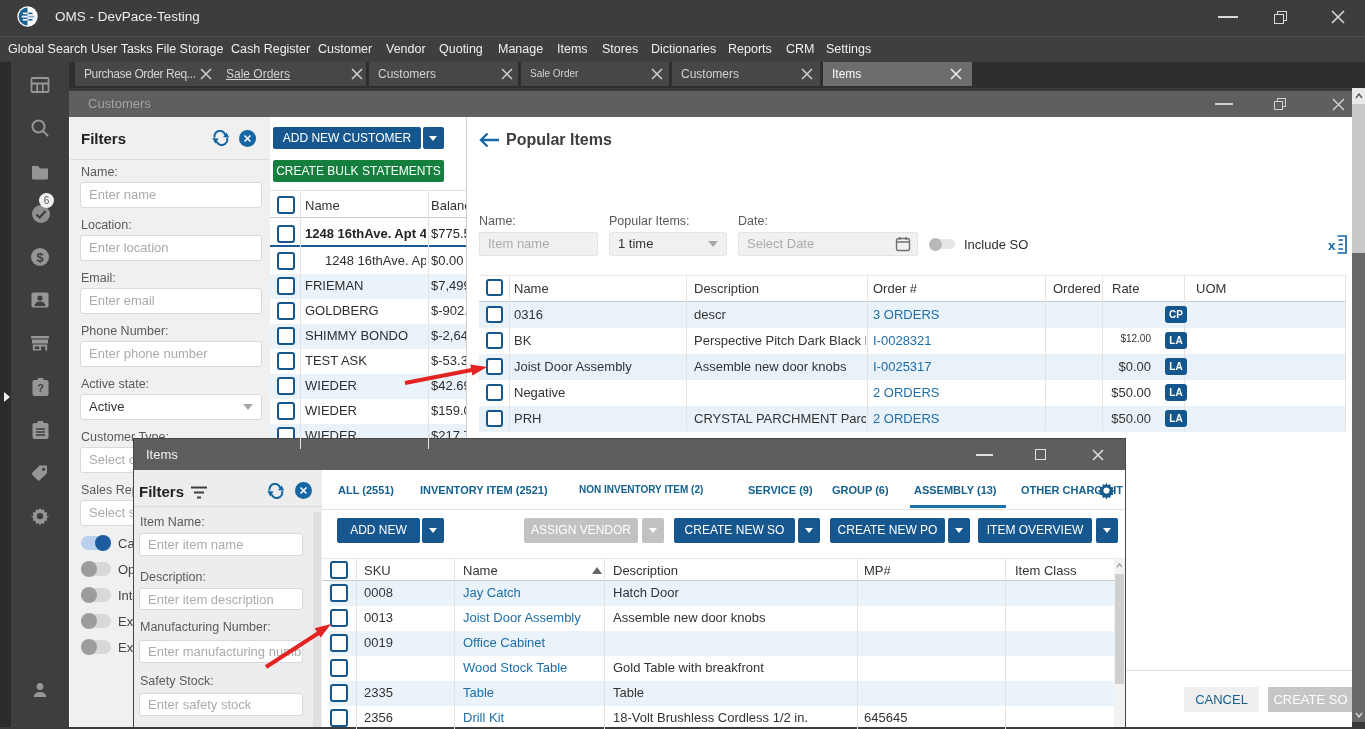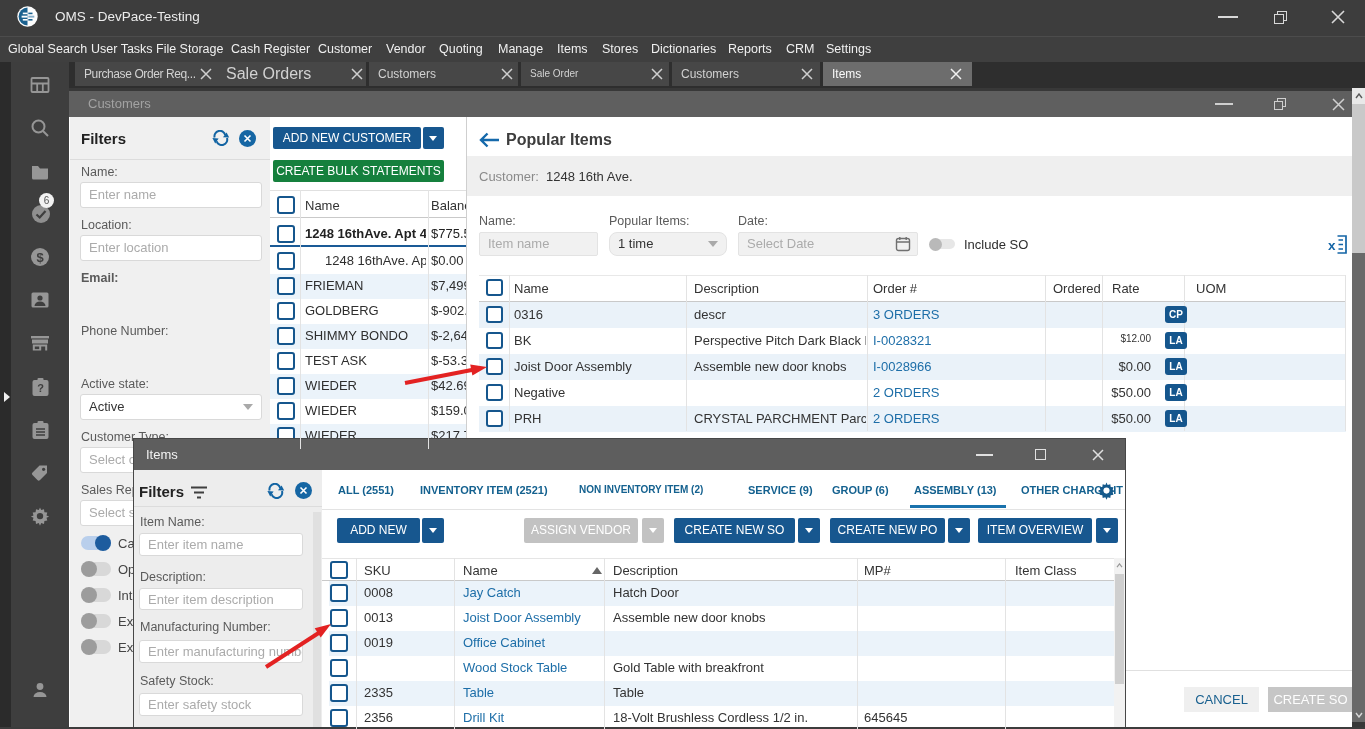--- a/index.html
+++ b/index.html
@@ -56,21 +56,21 @@
   <div class="abs" style="top:5px;left:557px; font-size:12.5px;color:#f0f0f0;">Items</div>
   <div class="abs" style="top:5px;left:602px; font-size:12.5px;color:#f0f0f0;">Stores</div>
   <div class="abs" style="top:5px;left:651px; font-size:12.5px;color:#f0f0f0;">Dictionaries</div>
   <div class="abs" style="top:5px;left:728px; font-size:12.5px;color:#f0f0f0;">Reports</div>
   <div class="abs" style="top:5px;left:786px; font-size:12.5px;color:#f0f0f0;">CRM</div>
   <div class="abs" style="top:5px;left:826px; font-size:12.5px;color:#f0f0f0;">Settings</div>
 </div>
 
 <div class="abs" style="left:0;top:62px;width:1365px;height:26px;background:#2e2e2e;"></div>
 <div class="abs" style="left:75px; top:62px;width:168px;height:24px;background:#474747;color:#d2d2d2;font-size:12px;line-height:24px;padding-left:9px;letter-spacing:-0.4px;">Purchase Order Req...</div>
-<div class="abs" style="left:217px;top:62px;width:149px;height:24px;background:#474747;color:#d2d2d2;font-size:16px;line-height:24px;padding-left:9px;">Sale Orders</div>
+<div class="abs" style="left:217px;top:62px;width:149px;height:24px;background:#474747;color:#d2d2d2;font-size:12px;line-height:24px;padding-left:9px;text-decoration:underline;">Sale Orders</div>
 <div class="abs" style="left:369px;top:62px;width:149px;height:24px;background:#474747;color:#d2d2d2;font-size:12px;line-height:24px;padding-left:9px;">Customers</div>
 <div class="abs" style="left:521px;top:62px;width:148px;height:24px;background:#474747;color:#d2d2d2;font-size:10px;line-height:24px;padding-left:9px;">Sale Order</div>
 <div class="abs" style="left:672px;top:62px;width:148px;height:24px;background:#474747;color:#d2d2d2;font-size:12px;line-height:24px;padding-left:9px;">Customers</div>
 <div class="abs" style="left:823px;top:62px;width:149px;height:24px;background:#6d6d6d;color:#fafafa;font-size:12px;line-height:24px;padding-left:9px;">Items</div>
 <svg class="abs" style="left:200px;top:68px;" width="12" height="12" viewBox="0 0 12 12">
     <path d="M1 1 L11 11 M11 1 L1 11" stroke="#cfcfcf" stroke-width="1.5"></path>
   </svg>
 <svg class="abs" style="left:351px;top:68px;" width="12" height="12" viewBox="0 0 12 12">
     <path d="M1 1 L11 11 M11 1 L1 11" stroke="#cfcfcf" stroke-width="1.5"></path>
   </svg>
@@ -185,22 +185,24 @@
       </svg>
     <svg class="abs" style="left:169px;top:13px;" width="17" height="17" viewBox="0 0 17 17">
         <circle cx="8.5" cy="8.5" r="8.5" fill="#1566a4"></circle>
         <path d="M5.5 5.5 L11.5 11.5 M11.5 5.5 L5.5 11.5" stroke="#fff" stroke-width="1.6"></path>
       </svg>
     <div class="hline" style="left:0;top:42px;width:200px;background:#dcdcdc;"></div>
     <div class="lbl" style="left:11px;top:48px;">Name:</div>
     <div class="inp" style="left:10px;top:65px;width:182px;height:26px;">Enter name</div>
     <div class="lbl" style="left:11px;top:101px;">Location:</div>
     <div class="inp" style="left:10px;top:118px;width:182px;height:26px;">Enter location</div>
-    <div class="lbl" style="left:11px;top:154px;font-weight:bold;">Email:</div>
+    <div class="lbl" style="left:11px;top:154px;">Email:</div>
+    <div class="inp" style="left:10px;top:171px;width:182px;height:26px;">Enter email</div>
     <div class="lbl" style="left:11px;top:207px;">Phone Number:</div>
+    <div class="inp" style="left:10px;top:224px;width:182px;height:26px;">Enter phone number</div>
     <div class="lbl" style="left:11px;top:260px;">Active state:</div>
     <div class="inp" style="left:10px;top:277px;width:182px;height:26px;color:#333;">Active</div>
     <div class="caret-g" style="left:173px;top:287px;"></div>
     <div class="lbl" style="left:11px;top:313px;">Customer Type:</div>
     <div class="inp" style="left:10px;top:330px;width:182px;height:26px;">Select customer type</div>
     <div class="lbl" style="left:11px;top:366px;">Sales Rep:</div>
     <div class="inp" style="left:10px;top:383px;width:182px;height:26px;">Select sales rep</div>
     <div class="toggle" style="left:11px;top:419px;width:30px;height:14px;background:#b9cfec;"></div>
     <div class="knob" style="left:25px;top:418px;width:16px;height:16px;background:#1d5c9e;"></div>
     <div class="abs" style="left:48px;top:419px;font-size:13px;color:#444;">Cash customer</div>
@@ -277,29 +279,25 @@
       <div class="abs" style="left:161px;top:4px;font-size:13px;color:#2e2e2e;">$217.7</div>
     </div>
   </div>
 </div>
 
 <div class="abs" style="left:466px;top:117px;width:886px;height:612px;background:#fff;border-left:1px solid #cfcfcf;" id="popular">
   <svg class="abs" style="left:11px;top:15px;" width="22" height="16" viewBox="0 0 22 16">
       <path d="M21 8 H3 M9.5 1.5 L3 8 L9.5 14.5" stroke="#1569ab" stroke-width="2.4" fill="none"></path>
     </svg>
   <div class="abs" style="left:39px;top:14px;font-size:16px;font-weight:bold;color:#3d3d3d;">Popular Items</div>
-  <div class="abs" style="left:0;top:39px;width:885px;height:40px;background:#efefef;">
-    <div class="abs" style="left:12px;top:13px;font-size:13px;color:#8a8a8a;">Customer:</div>
-    <div class="abs" style="left:79px;top:13px;font-size:13px;color:#333;">1248 16th Ave.</div>
-  </div>
   <div class="lbl" style="left:12px;top:97px;">Name:</div>
   <div class="lbl" style="left:142px;top:97px;">Popular Items:</div>
   <div class="lbl" style="left:271px;top:97px;">Date:</div>
   <div class="inp" style="left:12px;top:115px;width:119px;height:24px;line-height:22px;background:#f1f1f1;border-color:#e3e3e3;border-radius:2px;">Item name</div>
-  <div class="inp" style="left:142px;top:115px;width:118px;height:24px;line-height:22px;background:#f1f1f1;border-color:#e3e3e3;border-radius:8px;color:#333;">1 time</div>
+  <div class="inp" style="left:142px;top:115px;width:118px;height:24px;line-height:22px;background:#f1f1f1;border-color:#e3e3e3;border-radius:3px;color:#333;">1 time</div>
   <div class="caret-g" style="left:241px;top:124px;"></div>
   <div class="inp" style="left:271px;top:115px;width:180px;height:24px;line-height:22px;background:#f1f1f1;border-color:#e3e3e3;border-radius:2px;">Select Date</div>
   <svg class="abs" style="left:428px;top:119px;" width="16" height="16" viewBox="0 0 16 16">
       <g stroke="#707070" stroke-width="1.4" fill="none">
         <rect x="1.5" y="2.5" width="13" height="12" rx="2"></rect>
         <path d="M1.5 6 H14.5 M4.8 1 V4 M11.2 1 V4"></path>
       </g>
     </svg>
   <div class="toggle" style="left:463px;top:122px;width:25px;height:10px;background:#e7e7e7;"></div>
   <div class="knob" style="left:462px;top:121px;width:13px;height:13px;background:#b9b9b9;"></div>
@@ -341,21 +339,21 @@
     <div class="abs" style="left:35px;top:5px;font-size:13px;color:#333;">BK</div>
     <div class="abs" style="left:215px;top:5px;font-size:13px;color:#333;width:172px;overflow:hidden;white-space:nowrap;">Perspective Pitch Dark Black Black</div>
     <div class="abs link" style="left:394px;top:5px;font-size:13px;">I-0028321</div>
     <div class="abs" style="left:623px;top:5px;width:49px;text-align:right;font-size:10px;color:#333;">$12.00</div>
     <div class="badge" style="left:686px;top:4px;">LA</div>
   </div>
   <div class="abs row-tint" style="left:12px;top:237px;width:867px;height:26px;background:#eaf2f9;">
     <div class="cb" style="left:7px;top:4px;width:17px;height:17px;"></div>
     <div class="abs" style="left:35px;top:5px;font-size:13px;color:#333;">Joist Door Assembly</div>
     <div class="abs" style="left:215px;top:5px;font-size:13px;color:#333;">Assemble new door knobs</div>
-    <div class="abs link" style="left:394px;top:5px;font-size:13px;">I-0028966</div>
+    <div class="abs link" style="left:394px;top:5px;font-size:13px;">I-0025317</div>
     <div class="abs" style="left:623px;top:5px;width:49px;text-align:right;font-size:13px;color:#333;">$0.00</div>
     <div class="badge" style="left:686px;top:4px;">LA</div>
   </div>
   <div class="abs" style="left:12px;top:263px;width:867px;height:26px;">
     <div class="cb" style="left:7px;top:4px;width:17px;height:17px;"></div>
     <div class="abs" style="left:35px;top:5px;font-size:13px;color:#333;">Negative</div>
     <div class="abs link" style="left:394px;top:5px;font-size:13px;">2 ORDERS</div>
     <div class="abs" style="left:623px;top:5px;width:49px;text-align:right;font-size:13px;color:#333;">$50.00</div>
     <div class="badge" style="left:686px;top:4px;">LA</div>
   </div>

